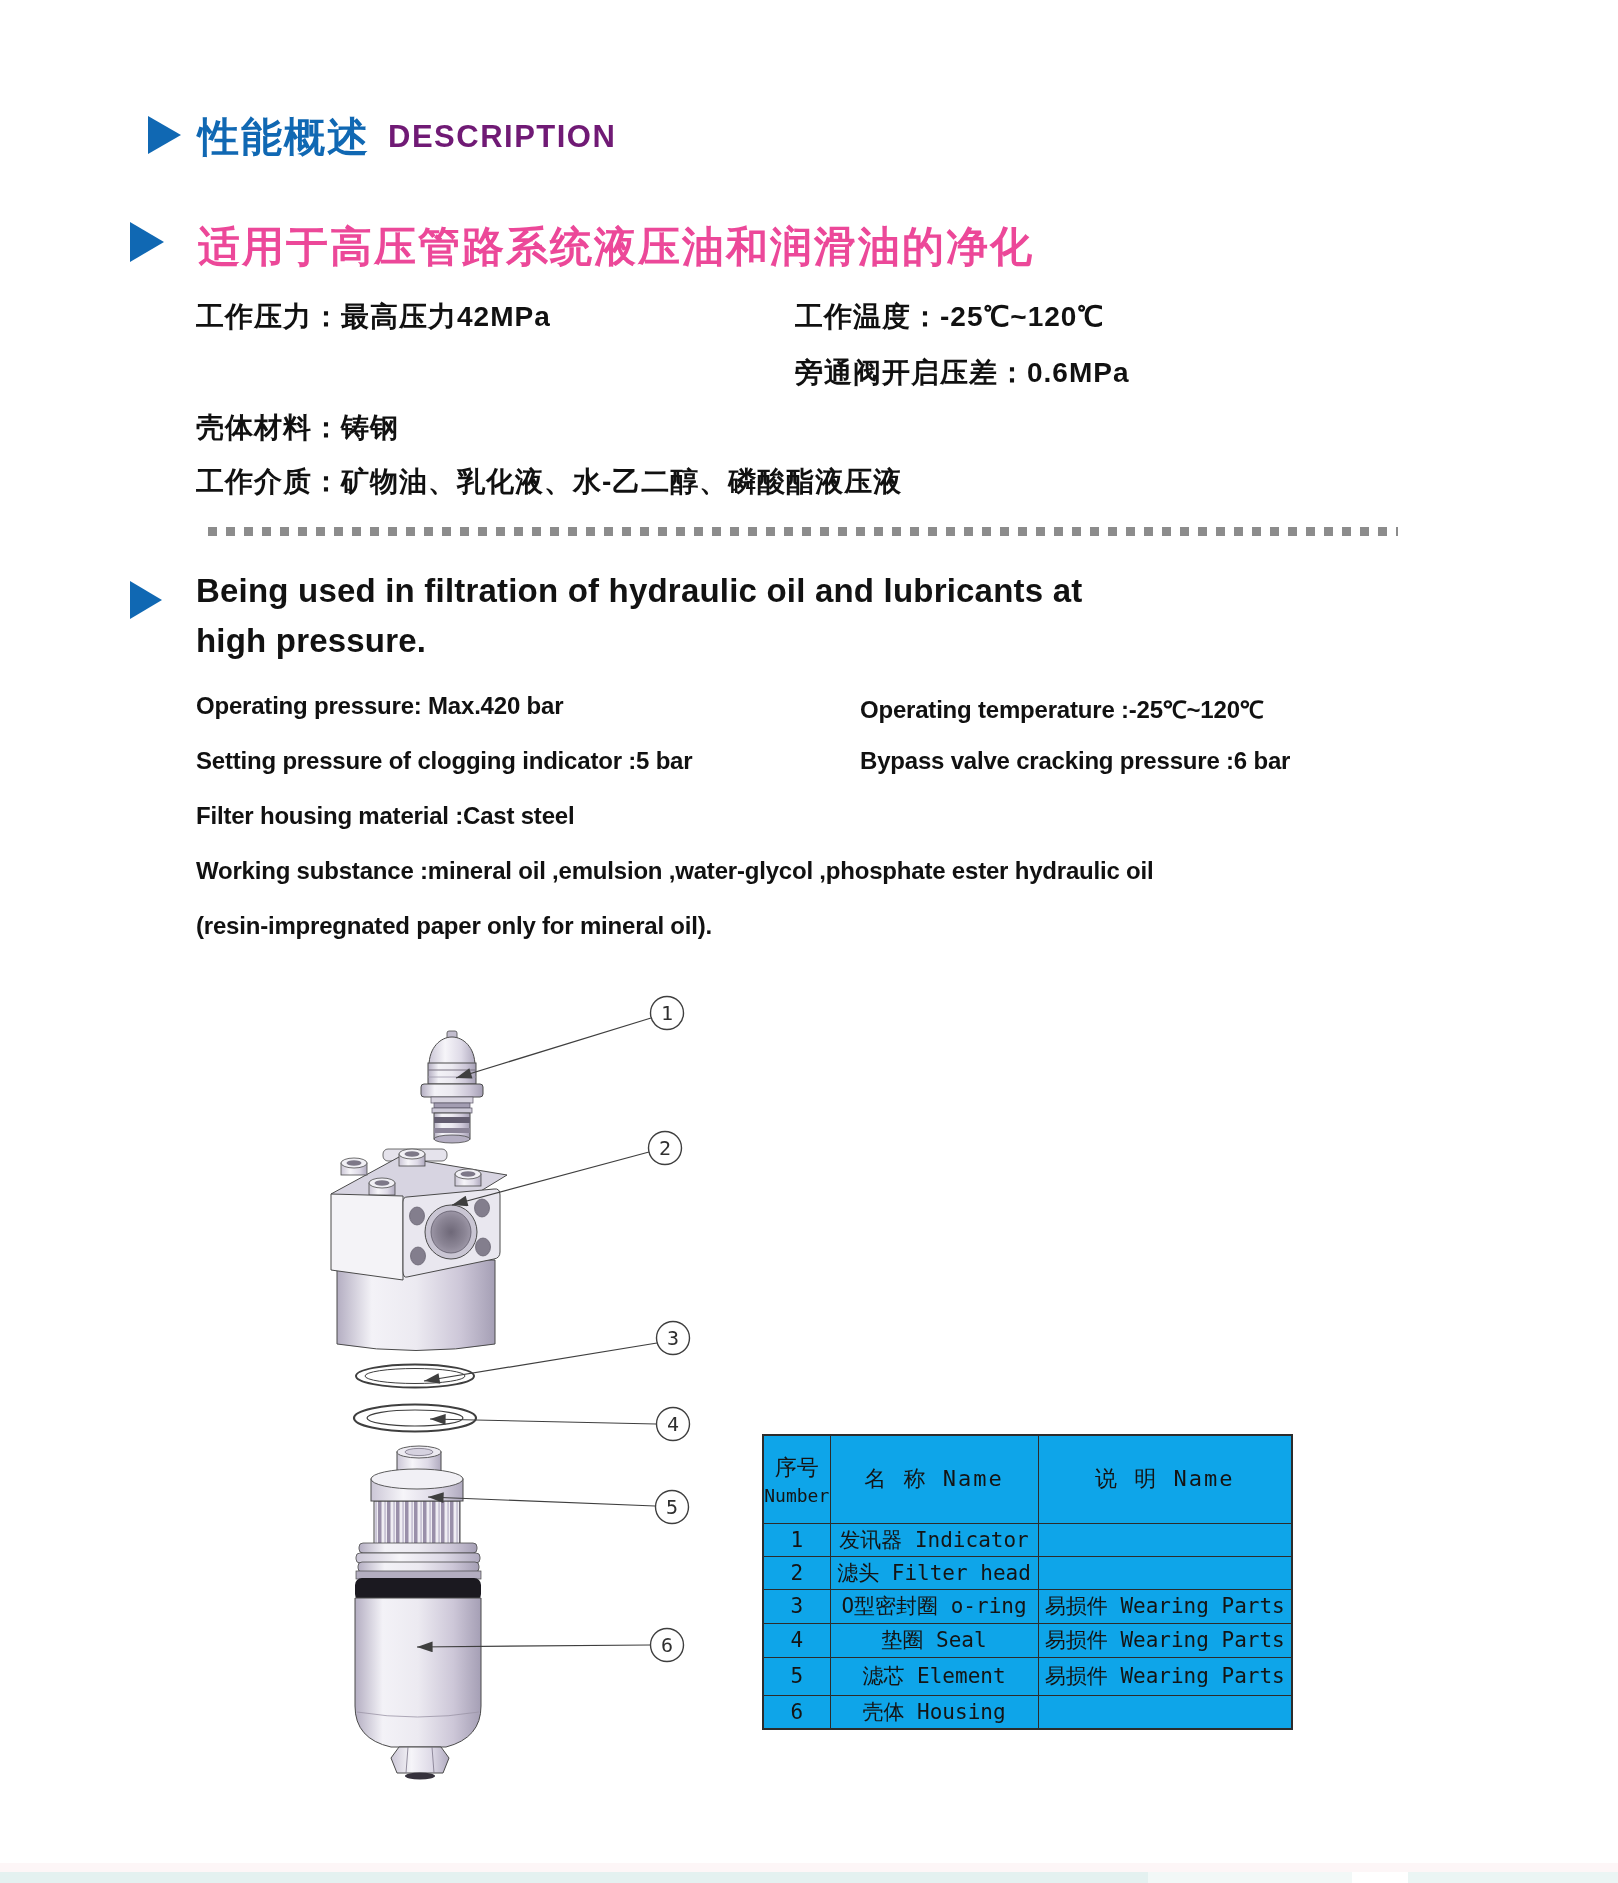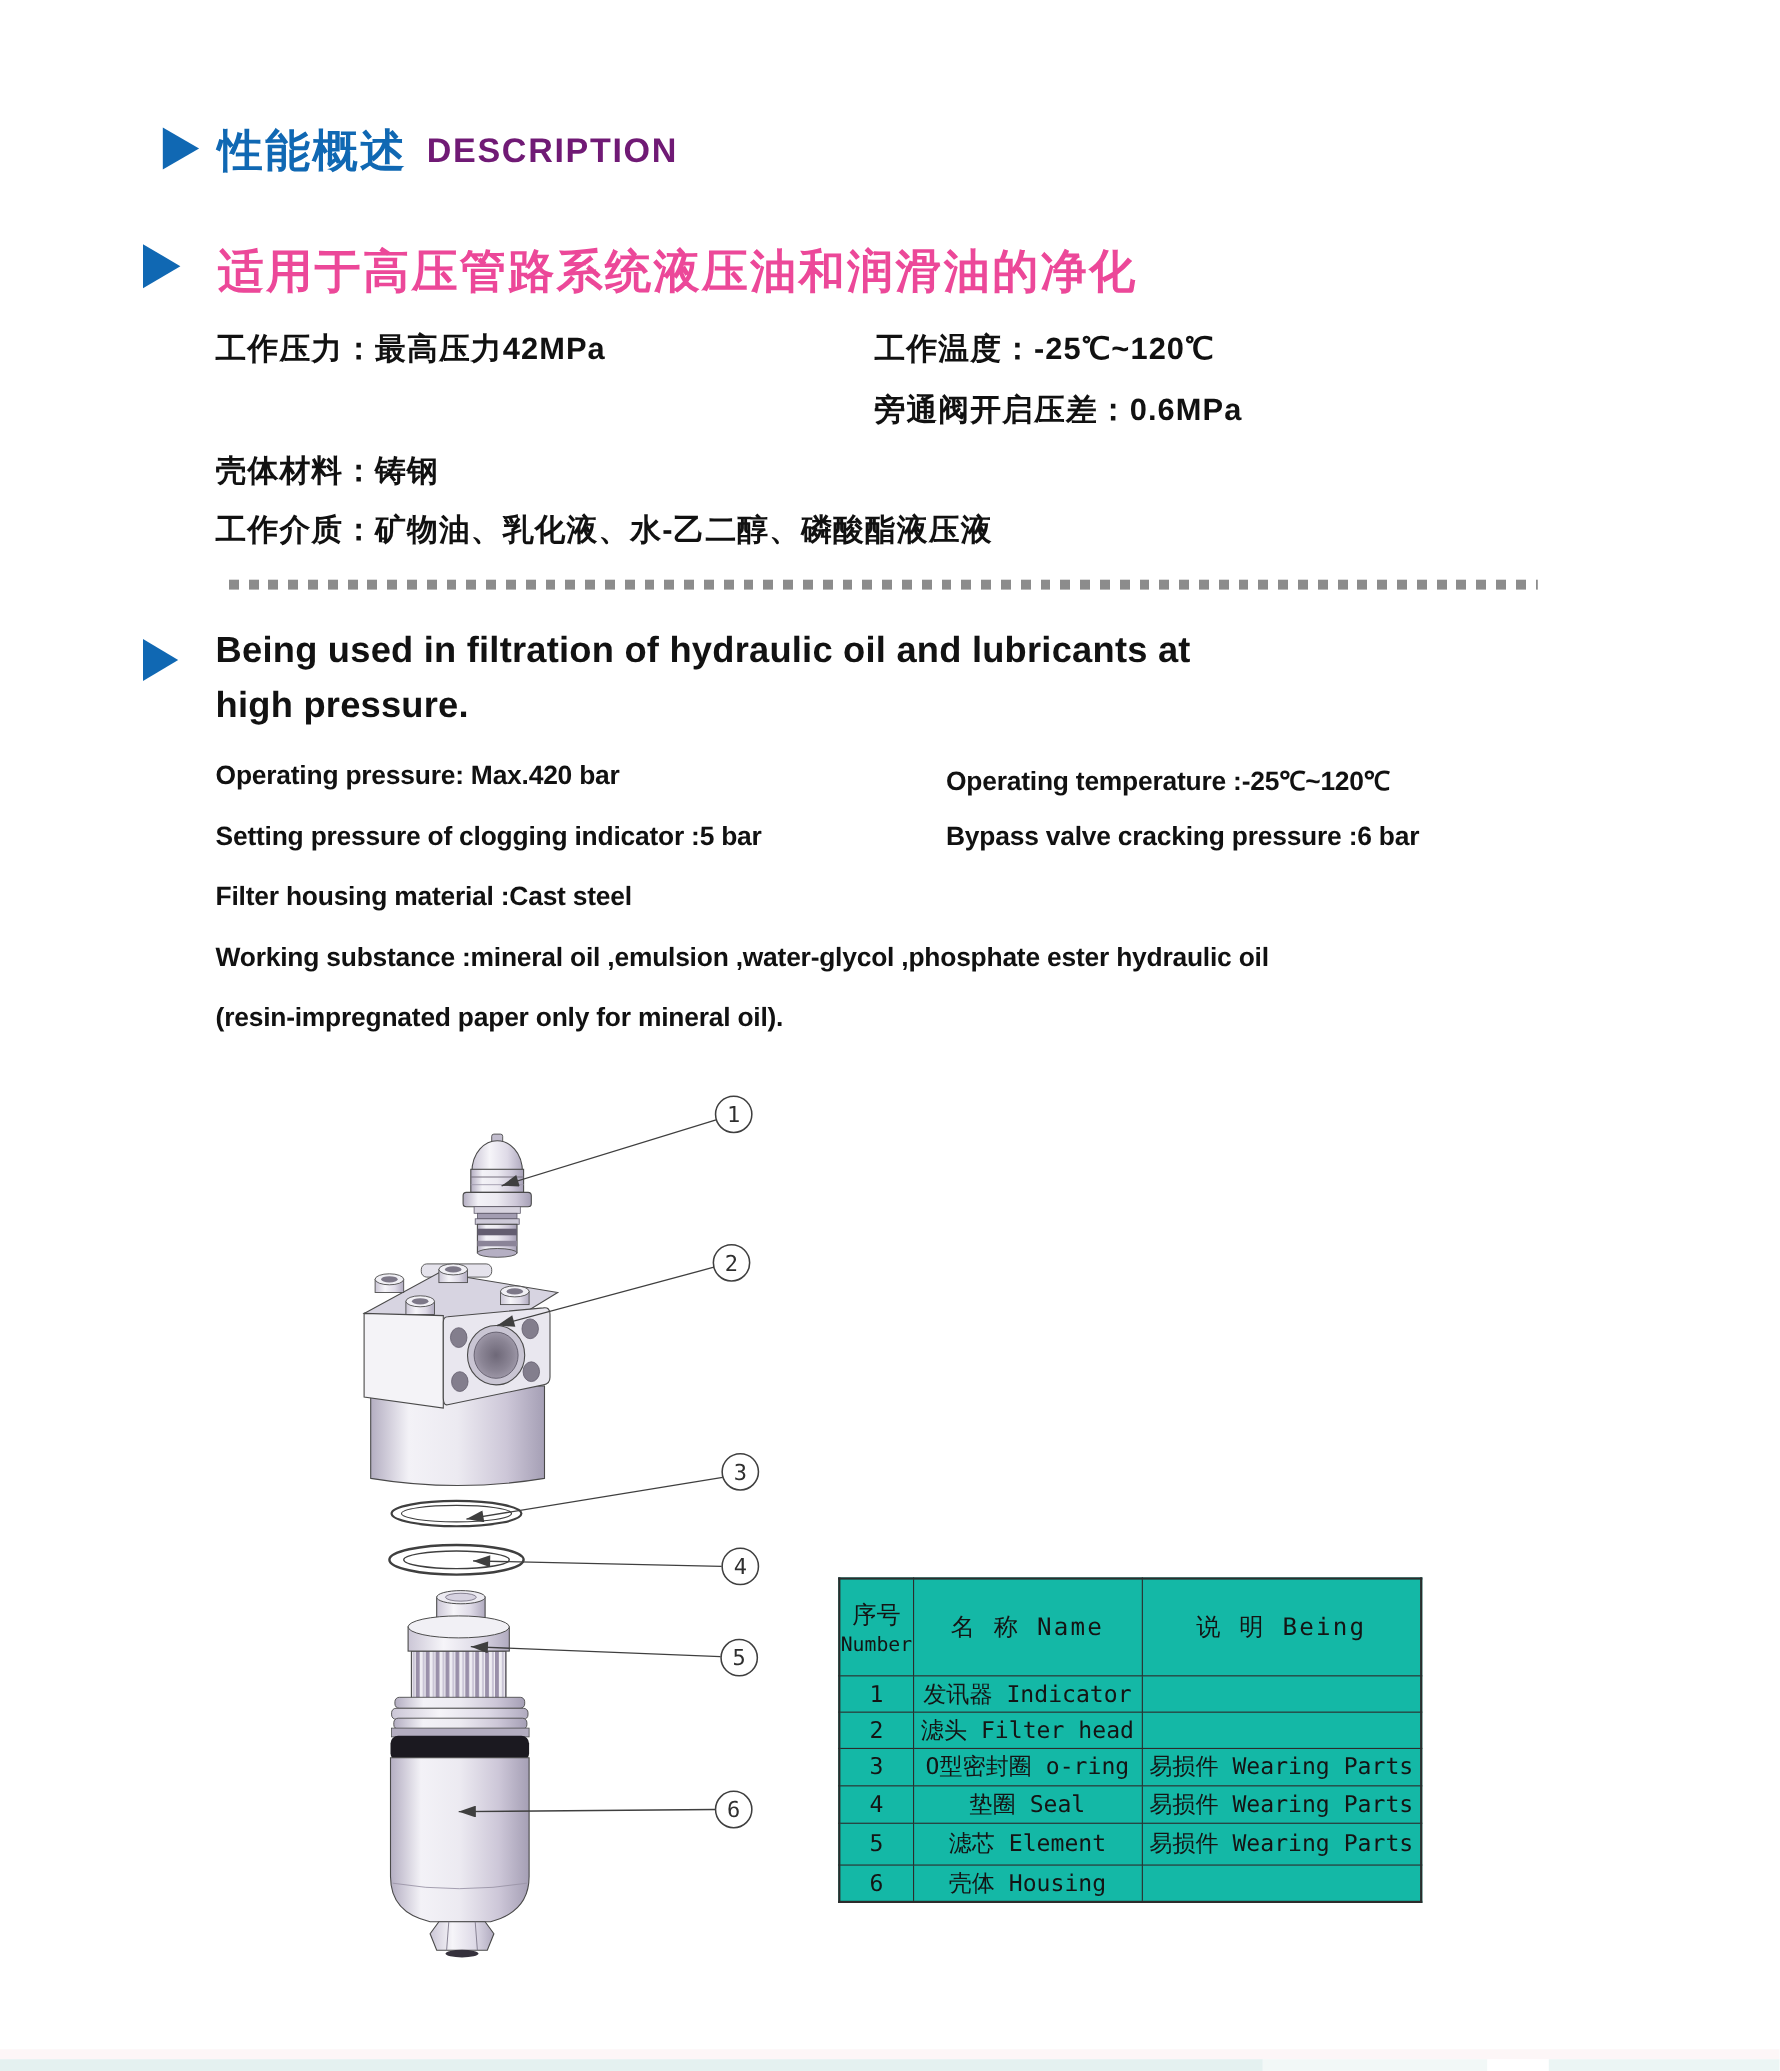--- a/index.html
+++ b/index.html
@@ -22,21 +22,21 @@
   .zh .c1, .zh .c2 { font-weight:700; font-size:28px; letter-spacing:1px; }
   .zh .c2 { position:absolute; left:599px; top:0; }
   .en .c1, .en .c2 { font-weight:700; font-size:24px; letter-spacing:-0.2px;text-align:center; }
   .en .c2 { position:absolute; left:664px; top:0; }
   .dotted {
     position:absolute; left:208px; top:527px; width:1190px; height:9px;
     background:repeating-linear-gradient(90deg,#8c8c8c 0 9px,transparent 9px 18px);
   }
   .parts-table {
     position:absolute; left:762px; top:1434px; width:529px; height:294px;
-    border-collapse:collapse; background:#14b8a6; table-layout:fixed;
+    border-collapse:collapse; background:#0ea5e9; table-layout:fixed;
     border:2px solid #2c2c2c;
     font-family:"DejaVu Sans Mono", monospace;
   }
   .parts-table td {
     border:1px solid #2c2c2c; text-align:center; vertical-align:middle;
     font-size:21px; color:#141414; padding:0; overflow:hidden; white-space:nowrap;
   }
   .parts-table tr.head td { font-size:22px; }
   .parts-table .num-en { font-size:18px; margin-top:2px; }
   .footer-strip { position:absolute; }
@@ -233,21 +233,21 @@
         <col style="width:208px">
         <col style="width:254px">
       </colgroup>
     <tbody>
         <tr class="head" style="height:88px;">
       <td>
         <div>序号</div>
         <div class="num-en">Number</div>
       </td>
       <td style="letter-spacing:2px;">名 称 Name</td>
-      <td style="letter-spacing:2px;">说 明 Being</td>
+      <td style="letter-spacing:2px;">说 明 Name</td>
     </tr>
     <tr style="height:33px;">
       <td>1</td>
       <td>发讯器 Indicator</td>
       <td></td>
     </tr>
     <tr style="height:33px;">
       <td>2</td>
       <td>滤头 Filter head</td>
       <td></td>

